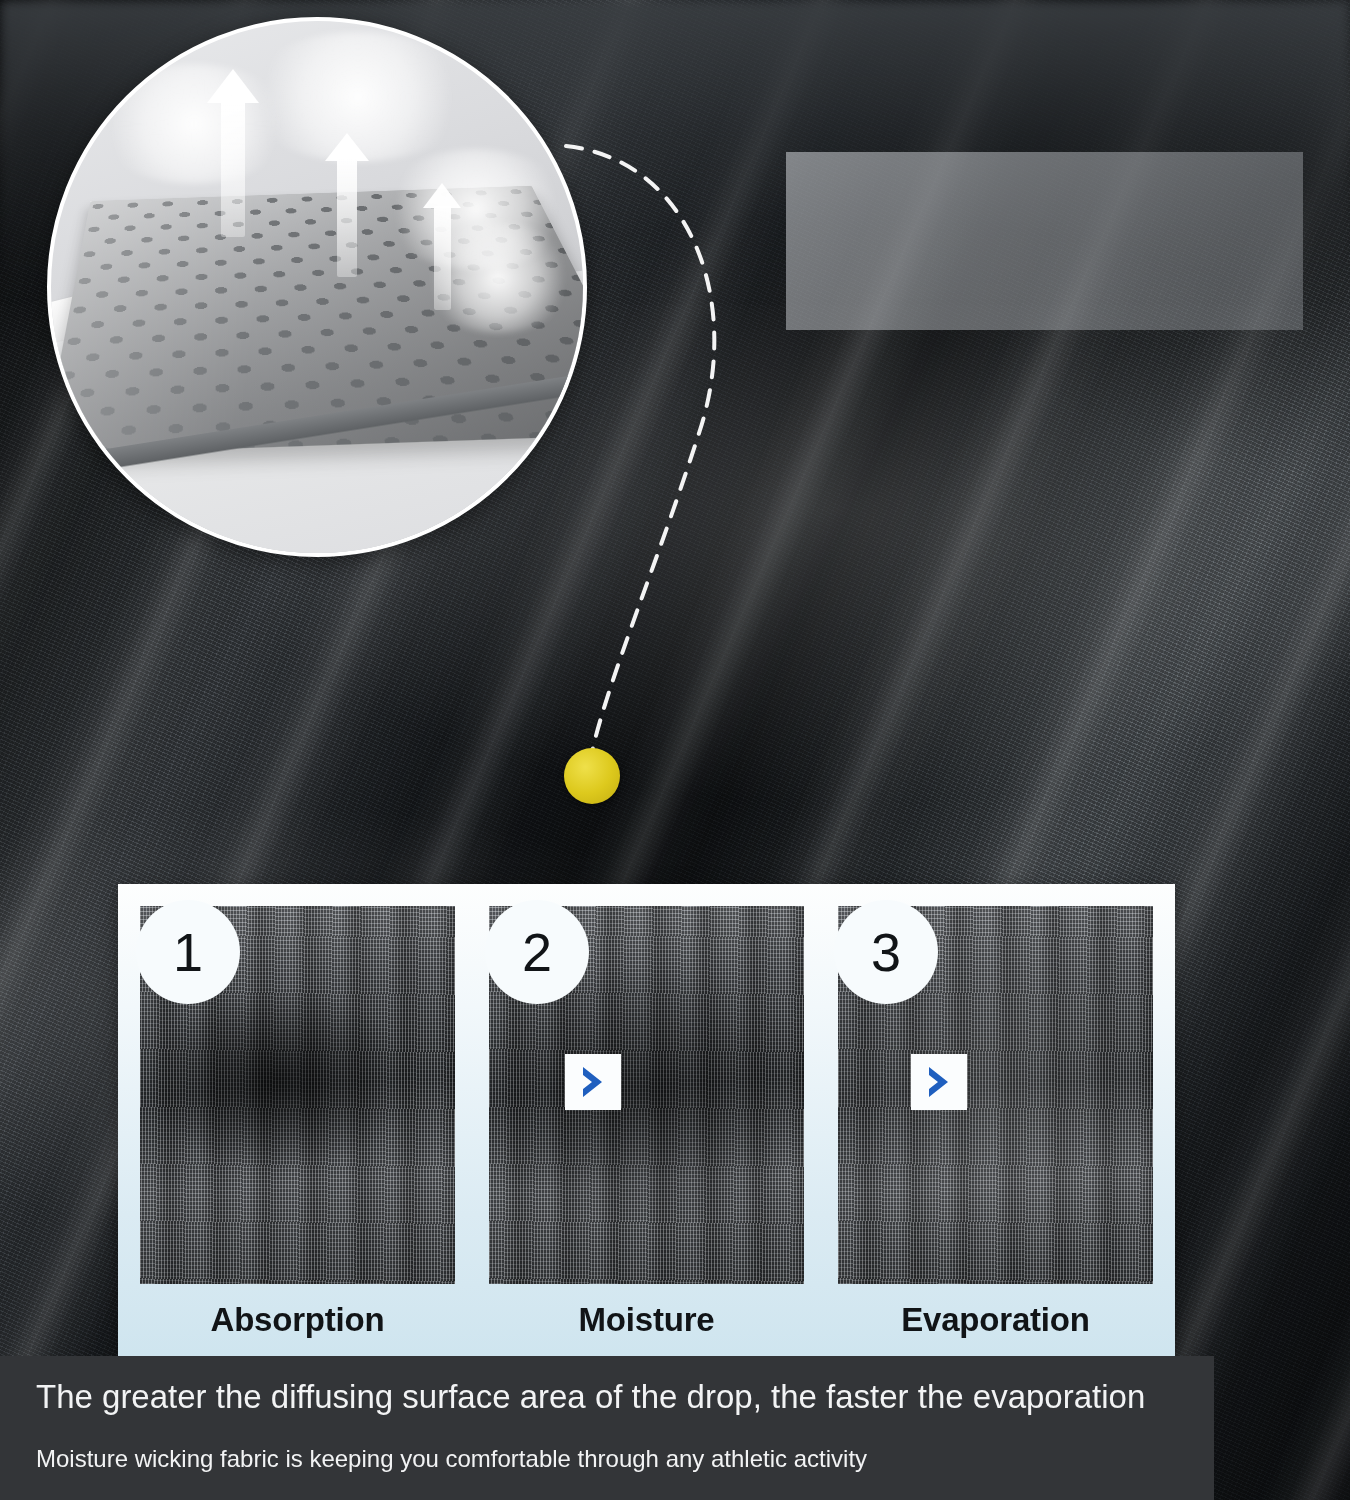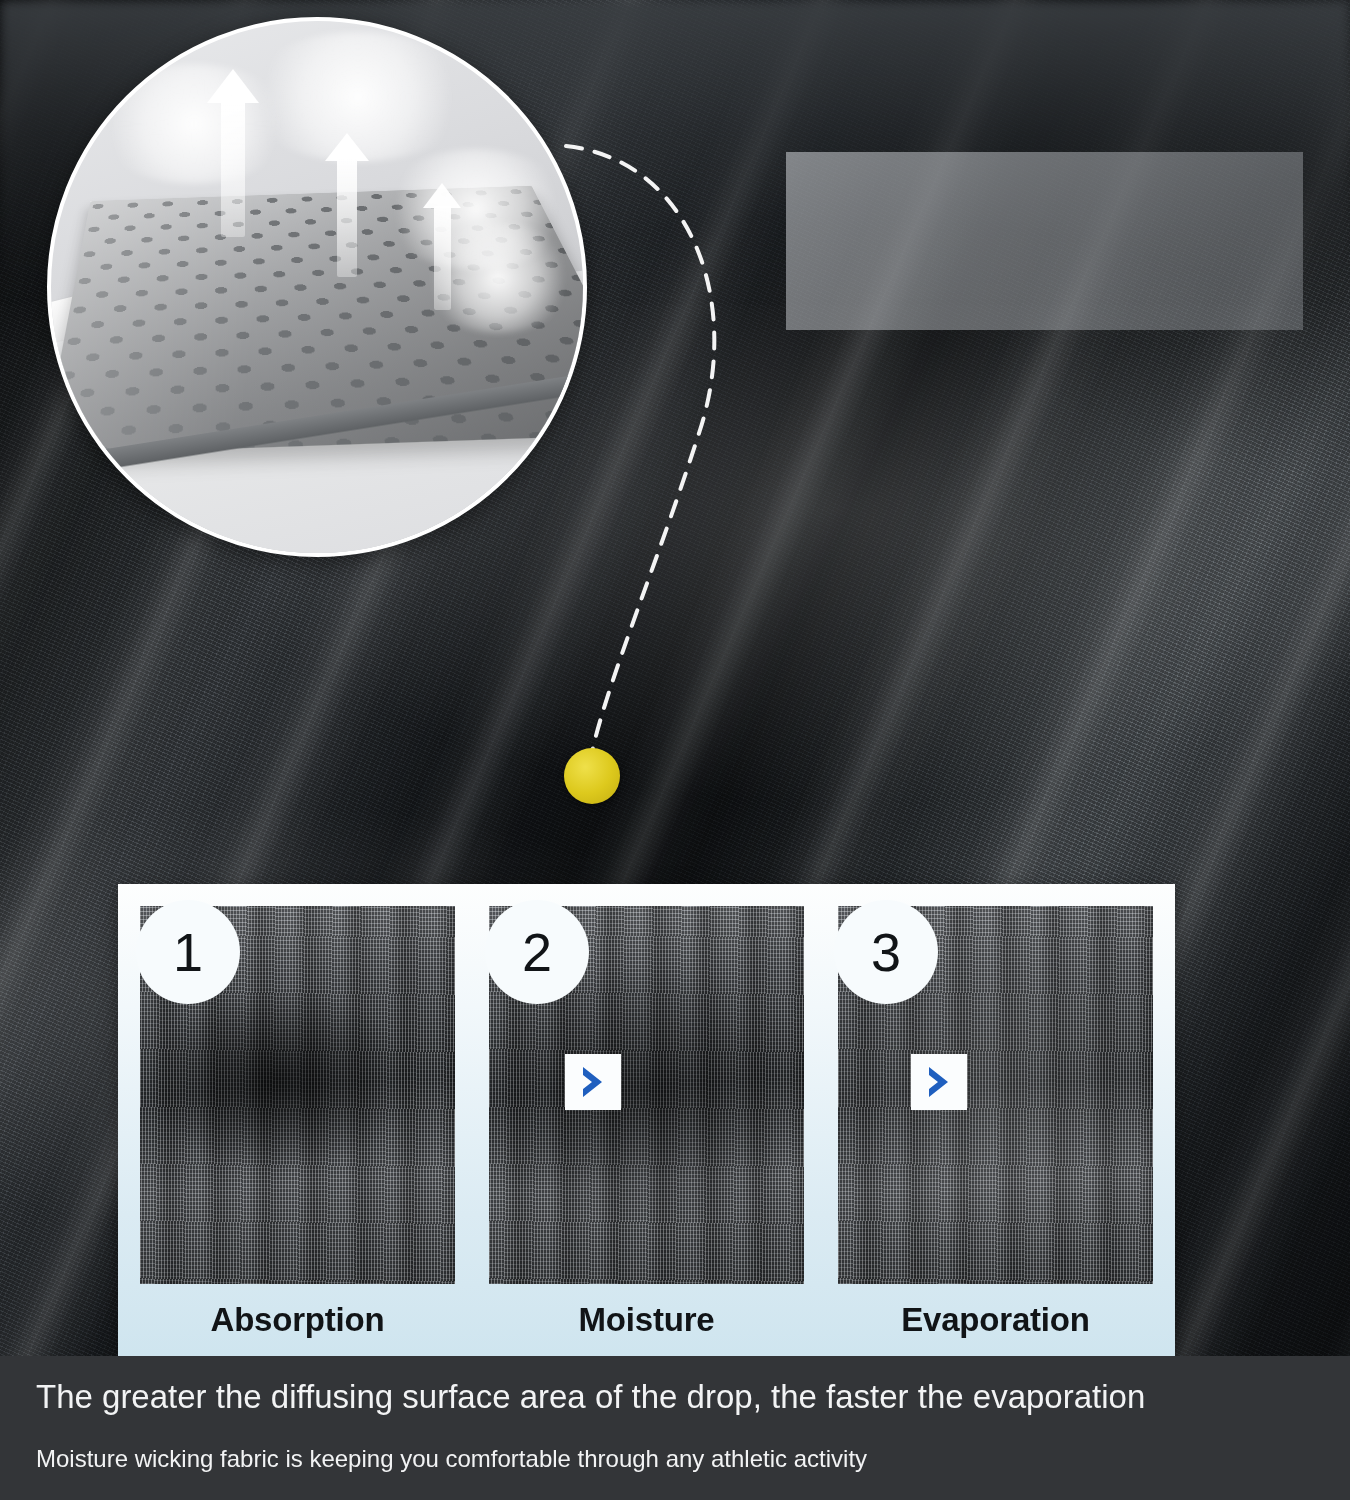--- a/index.html
+++ b/index.html
@@ -351,21 +351,21 @@
     color: #111417;
     font-family: "Liberation Sans", sans-serif;
     letter-spacing: -0.2px;
   }
 
   
   .footer {
     position: absolute;
     left: 0;
     top: 1356px;
-    width: 1350px;
+    width: 1214px;
     height: 144px;
     background: #333538;
     display: flex;
     flex-direction: column;
     justify-content: center;
     padding: 0 36px;
     box-sizing: border-box;
   }
   .footer-line {
     color: #f2f3f4;

